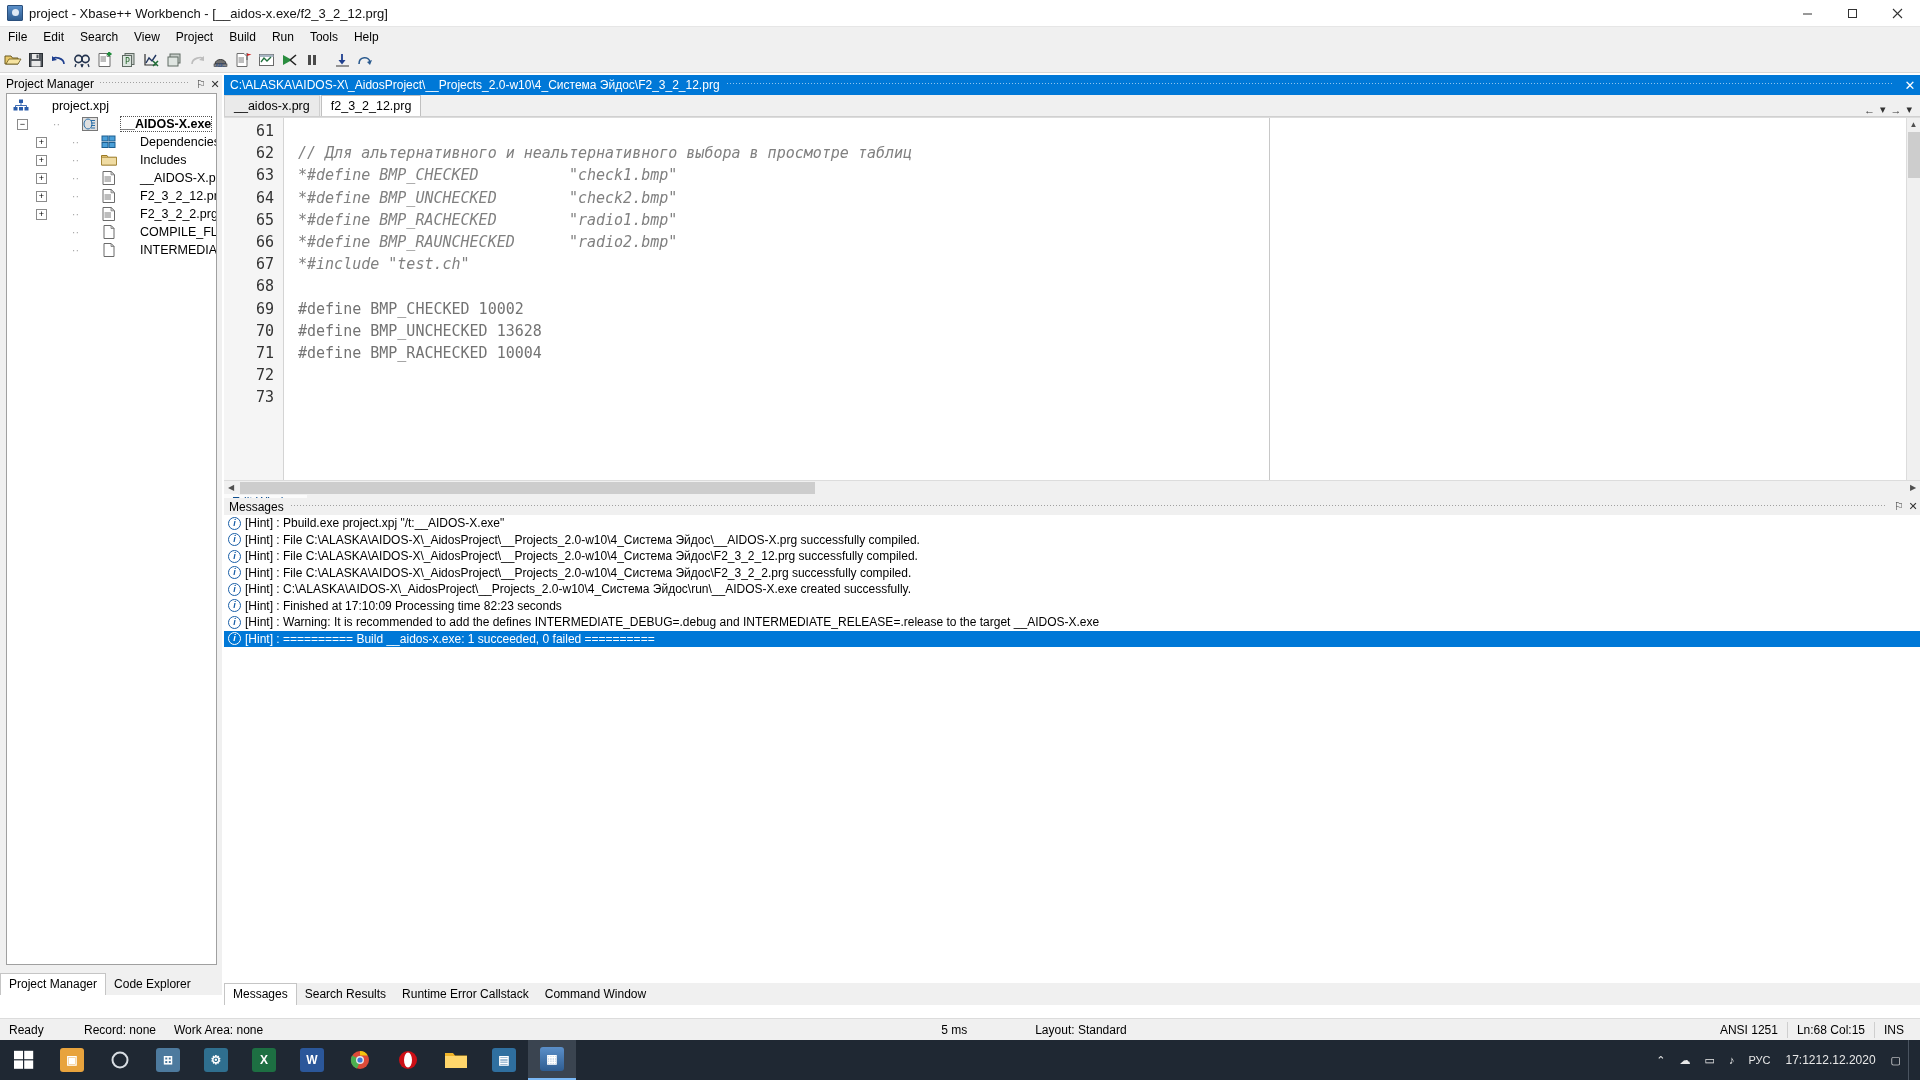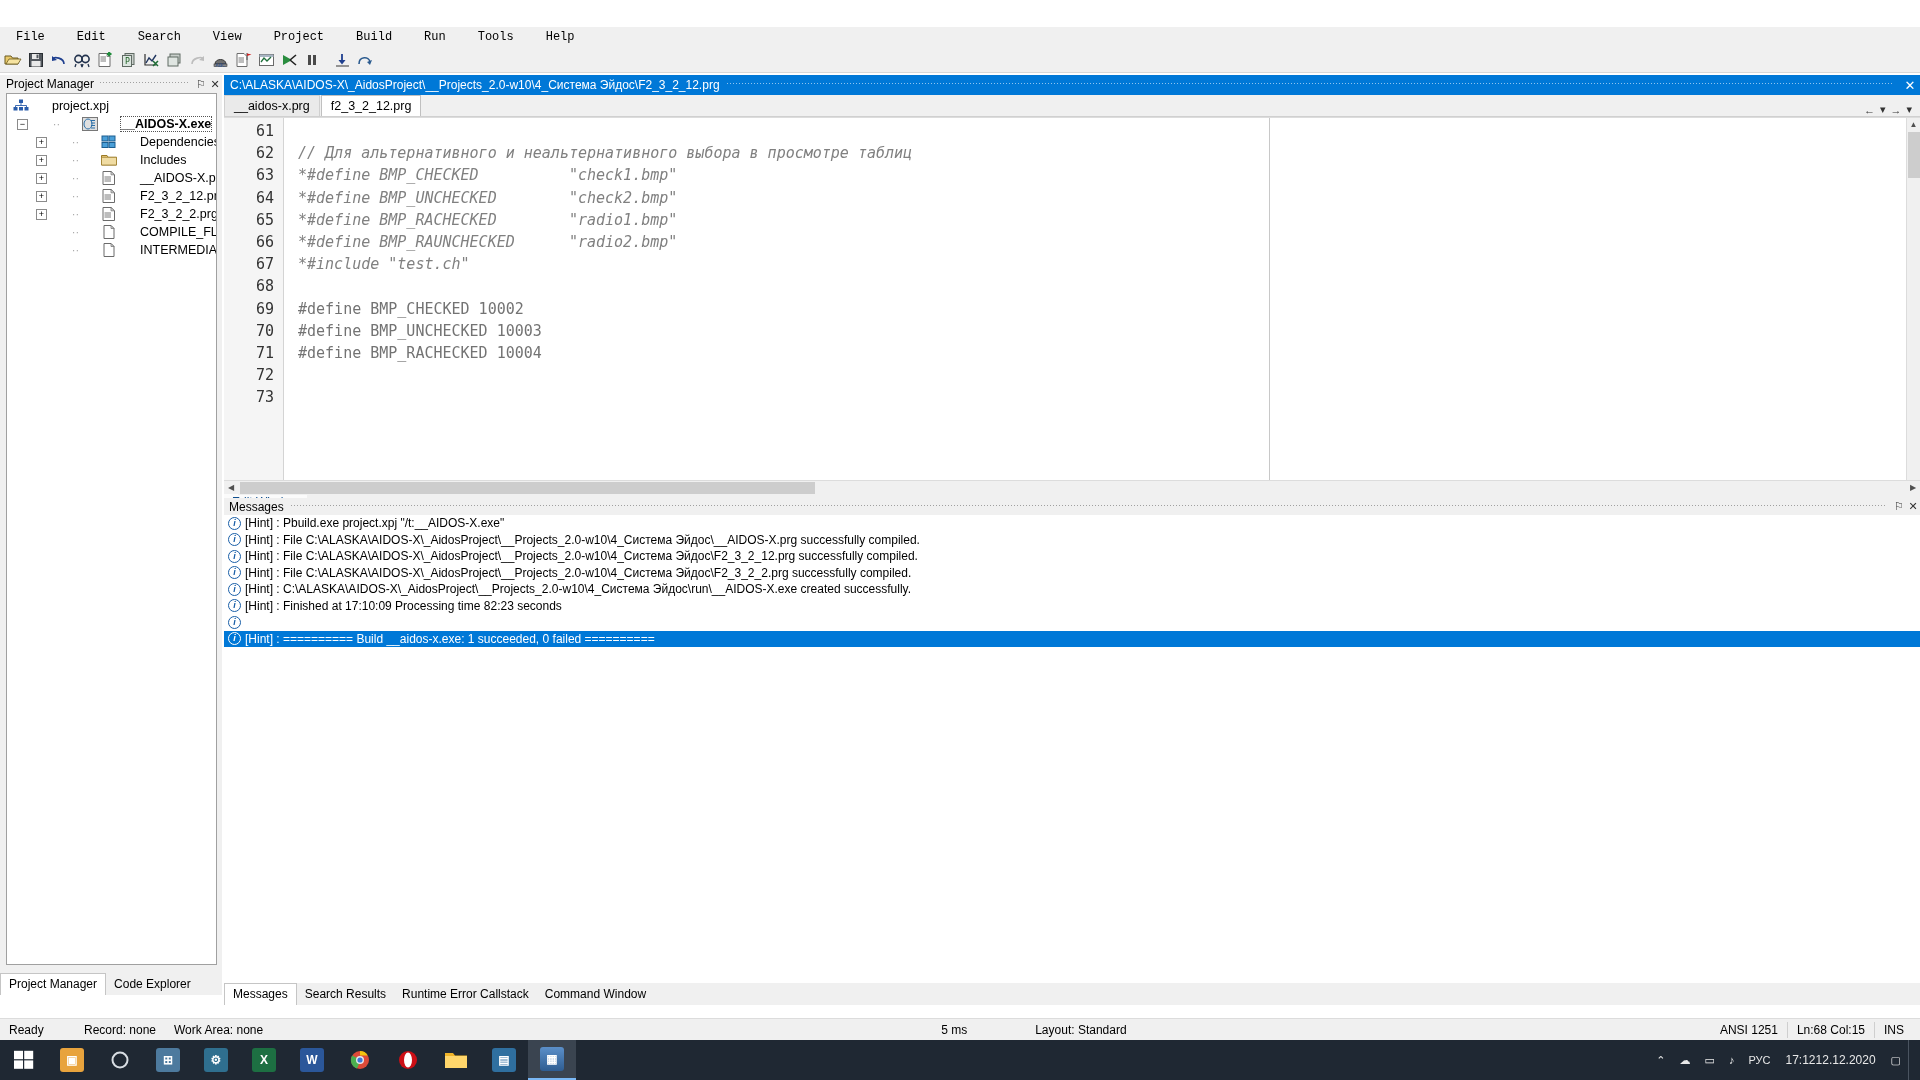--- a/index.html
+++ b/index.html
@@ -37,23 +37,22 @@
   .win-btn.close { color: #333; }
   .win-btn svg { display:block; }
 
   
   .menubar {
     position: absolute; top: 27px; left: 0; width: 1920px; height: 20px;
     background: #f0f0f0; display: flex; align-items: center;
     border-bottom: 1px solid #f0f0f0;
   }
   .menu-item {
-    padding: 2px 16px; font-size: 12px; color: #000; cursor: default;
+    padding: 2px 8px; font-size: 12px; color: #000; cursor: default;
     white-space: nowrap;
-    font-family: Liberation Mono, monospace;
   }
 
   
   .toolbar {
     position: absolute; top: 47px; left: 0; width: 1920px; height: 26px;
     background: #f0f0f0; display: flex; align-items: center;
     border-bottom: 1px solid #d8d8d8; padding-left: 2px;
   }
   .tb-btn {
     width: 22px; height: 22px; display: flex; align-items: center;
@@ -239,20 +238,42 @@
   }
   .tray-item { padding: 0 7px; display: flex; align-items: center; height: 40px; }
   .tray-clock { text-align: right; line-height: 13px; font-size: 12px; padding: 0 8px; }
   .tray-edge { width: 8px; height: 40px; border-left: 1px solid #4a5460; }
 </style>
 </head>
 <body>
 
 <div id="app">
 
+  <div class="titlebar">
+    <div class="title-icon"></div>
+    <div class="title-text">project - Xbase++ Workbench -  [__aidos-x.exe/f2_3_2_12.prg]</div>
+    <div class="win-buttons">
+      <div class="win-btn">
+        <svg width="11" height="11" viewBox="0 0 11 11">
+            <line x1="1" y1="6" x2="10" y2="6" stroke="#333" stroke-width="1"></line>
+          </svg>
+      </div>
+      <div class="win-btn">
+        <svg width="11" height="11" viewBox="0 0 11 11">
+            <rect x="1.5" y="1.5" width="8" height="8" fill="none" stroke="#333" stroke-width="1"></rect>
+          </svg>
+      </div>
+      <div class="win-btn close">
+        <svg width="11" height="11" viewBox="0 0 11 11">
+            <line x1="1" y1="1" x2="10" y2="10" stroke="#333" stroke-width="1.1"></line>
+            <line x1="10" y1="1" x2="1" y2="10" stroke="#333" stroke-width="1.1"></line>
+          </svg>
+      </div>
+    </div>
+  </div>
 
   <div class="menubar">
     <div class="menu-item">File</div>
     <div class="menu-item">Edit</div>
     <div class="menu-item">Search</div>
     <div class="menu-item">View</div>
     <div class="menu-item">Project</div>
     <div class="menu-item">Build</div>
     <div class="menu-item">Run</div>
     <div class="menu-item">Tools</div>
@@ -541,21 +562,21 @@
       <div class="code-lines">
         <div class="cl"></div>
         <div class="cl cmt">// Для альтернативного и неальтернативного выбора в просмотре таблиц</div>
         <div class="cl cmt">*#define BMP_CHECKED          "check1.bmp"</div>
         <div class="cl cmt">*#define BMP_UNCHECKED        "check2.bmp"</div>
         <div class="cl cmt">*#define BMP_RACHECKED        "radio1.bmp"</div>
         <div class="cl cmt">*#define BMP_RAUNCHECKED      "radio2.bmp"</div>
         <div class="cl cmt">*#include "test.ch"</div>
         <div class="cl"></div>
         <div class="cl dir">#define BMP_CHECKED 10002</div>
-        <div class="cl dir">#define BMP_UNCHECKED 10003</div>
+        <div class="cl dir">#define BMP_UNCHECKED 13628</div>
         <div class="cl dir">#define BMP_RACHECKED 10004</div>
         <div class="cl"></div>
         <div class="code-margin"></div>
       </div>
       <div class="vscroll-code">
         <div class="arrow">▲</div>
         <div class="thumb"></div>
       </div>
     </div>
 
@@ -601,20 +622,21 @@
       <div class="msg-row">
         <span class="info-icon">i</span>
         <span>[Hint] : C:\ALASKA\AIDOS-X\_AidosProject\__Projects_2.0-w10\4_Система Эйдос\run\__AIDOS-X.exe created successfully.</span>
       </div>
       <div class="msg-row">
         <span class="info-icon">i</span>
         <span>[Hint] : Finished at 17:10:09 Processing time 82:23 seconds</span>
       </div>
       <div class="msg-row">
         <span class="info-icon">i</span>
+        <span>[Hint] : Warning: It is recommended to add the defines INTERMEDIATE_DEBUG=.debug and INTERMEDIATE_RELEASE=.release to the target __AIDOS-X.exe</span>
       </div>
       <div class="msg-row selected">
         <span class="info-icon">i</span>
         <span>[Hint] : ========== Build __aidos-x.exe: 1 succeeded, 0 failed ==========</span>
       </div>
     </div>
 
     <div class="msg-tabs">
       <div class="msg-tab active">Messages</div>
       <div class="msg-tab">Search Results</div>

